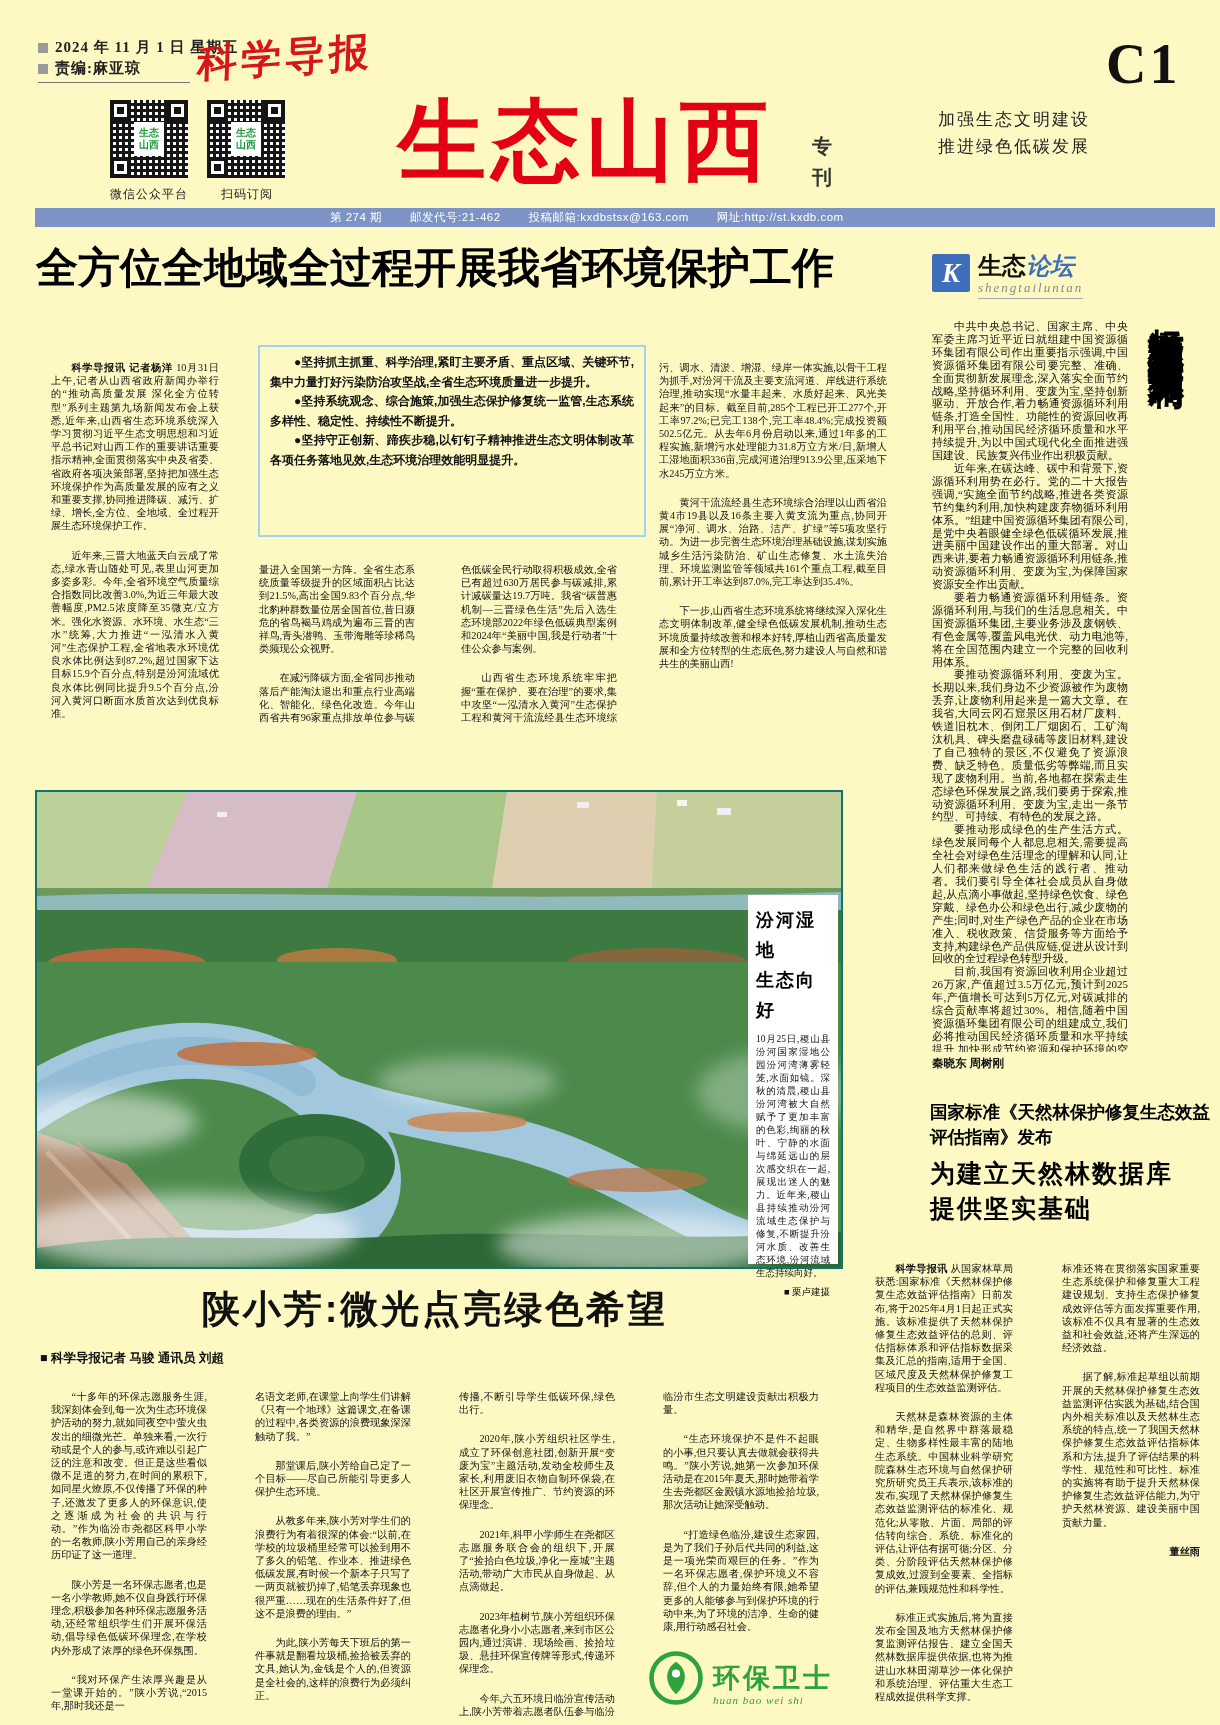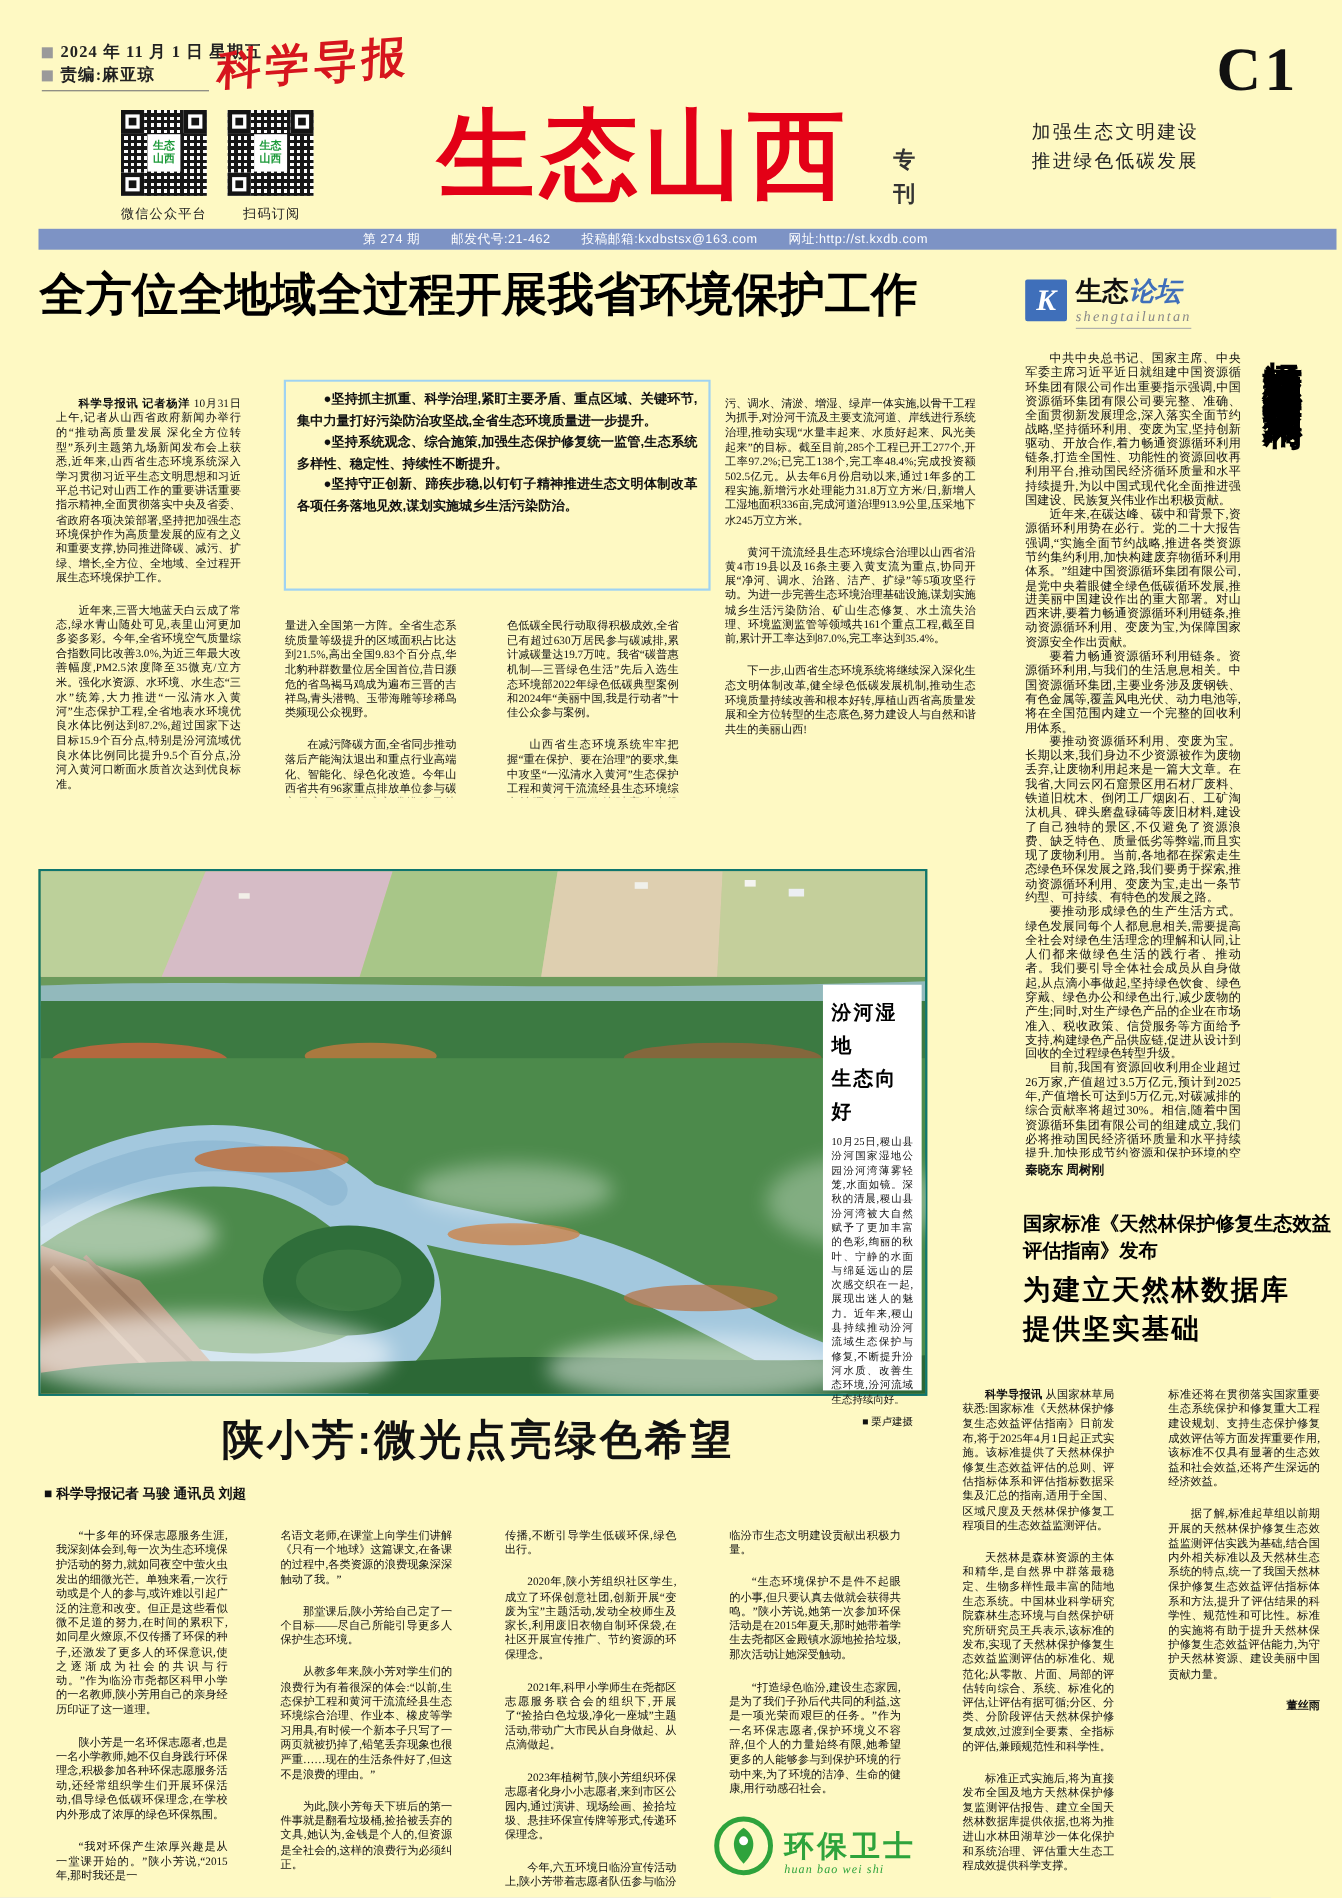--- a/index.html
+++ b/index.html
@@ -161,21 +161,21 @@
   <div class="abs a1-region bodytext">
     <div class="a1-col1">
       <p><b class="lead">科学导报讯 记者杨洋</b> <span>10月31日上午,记者从山西省政府新闻办举行的“推动高质量发展 深化全方位转型”系列主题第九场新闻发布会上获悉,近年来,山西省生态环境系统深入学习贯彻习近平生态文明思想和习近平总书记对山西工作的重要讲话重要指示精神,全面贯彻落实中央及省委、省政府各项决策部署,坚持把加强生态环境保护作为高质量发展的应有之义和重要支撑,协同推进降碳、减污、扩绿、增长,全方位、全地域、全过程开展生态环境保护工作。</span></p>
       <p>近年来,三晋大地蓝天白云成了常态,绿水青山随处可见,表里山河更加多姿多彩。今年,全省环境空气质量综合指数同比改善3.0%,为近三年最大改善幅度,PM2.5浓度降至35微克/立方米。强化水资源、水环境、水生态“三水”统筹,大力推进“一泓清水入黄河”生态保护工程,全省地表水环境优良水体比例达到87.2%,超过国家下达目标15.9个百分点,特别是汾河流域优良水体比例同比提升9.5个百分点,汾河入黄河口断面水质首次达到优良标准。</p>
       <p>在生态保护修复方面,山西省累计创建国家生态文明建设示范区15个、“绿水青山就是金山银山”实践创新基地8个,创建数</p>
     </div>
     <div class="a1-mid">
       <div class="a1-box">
         <p>●坚持抓主抓重、科学治理,紧盯主要矛盾、重点区域、关键环节,集中力量打好污染防治攻坚战,全省生态环境质量进一步提升。</p>
         <p>●坚持系统观念、综合施策,加强生态保护修复统一监管,生态系统多样性、稳定性、持续性不断提升。</p>
-        <p>●坚持守正创新、蹄疾步稳,以钉钉子精神推进生态文明体制改革各项任务落地见效,谋划实施城乡生活污染防治。</p>
+        <p>●坚持守正创新、蹄疾步稳,以钉钉子精神推进生态文明体制改革各项任务落地见效,生态环境治理效能明显提升。</p>
       </div>
       <div class="a1-midcols">
         <div>
           <p style="text-indent:0;">量进入全国第一方阵。全省生态系统质量等级提升的区域面积占比达到21.5%,高出全国9.83个百分点,华北豹种群数量位居全国首位,昔日濒危的省鸟褐马鸡成为遍布三晋的吉祥鸟,青头潜鸭、玉带海雕等珍稀鸟类频现公众视野。</p>
           <p>在减污降碳方面,全省同步推动落后产能淘汰退出和重点行业高端化、智能化、绿色化改造。今年山西省共有96家重点排放单位参与碳市场交易,累计成交碳排放量达5442.33万吨、成交额达32.09亿元。此外,绿</p>
         </div>
         <div>
           <p style="text-indent:0;">色低碳全民行动取得积极成效,全省已有超过630万居民参与碳减排,累计减碳量达19.7万吨。我省“碳普惠机制—三晋绿色生活”先后入选生态环境部2022年绿色低碳典型案例和2024年“美丽中国,我是行动者”十佳公众参与案例。</p>
           <p>山西省生态环境系统牢牢把握“重在保护、要在治理”的要求,集中攻坚“一泓清水入黄河”生态保护工程和黄河干流流经县生态环境综合治理,各项工作按时序稳步推进。“一泓清水入黄河”生态保护工程统筹治</p>
         </div>
@@ -287,21 +287,21 @@
 
   <div class="abs a2-body bodytext">
     <div>
       <p>“十多年的环保志愿服务生涯,我深刻体会到,每一次为生态环境保护活动的努力,就如同夜空中萤火虫发出的细微光芒。单独来看,一次行动或是个人的参与,或许难以引起广泛的注意和改变。但正是这些看似微不足道的努力,在时间的累积下,如同星火燎原,不仅传播了环保的种子,还激发了更多人的环保意识,使之逐渐成为社会的共识与行动。”作为临汾市尧都区科甲小学的一名教师,陕小芳用自己的亲身经历印证了这一道理。</p>
       <p>陕小芳是一名环保志愿者,也是一名小学教师,她不仅自身践行环保理念,积极参加各种环保志愿服务活动,还经常组织学生们开展环保活动,倡导绿色低碳环保理念,在学校内外形成了浓厚的绿色环保氛围。</p>
       <p>“我对环保产生浓厚兴趣是从一堂课开始的。”陕小芳说,“2015年,那时我还是一</p>
     </div>
     <div>
       <p style="text-indent:0;">名语文老师,在课堂上向学生们讲解《只有一个地球》这篇课文,在备课的过程中,各类资源的浪费现象深深触动了我。”</p>
       <p>那堂课后,陕小芳给自己定了一个目标——尽自己所能引导更多人保护生态环境。</p>
-      <p>从教多年来,陕小芳对学生们的浪费行为有着很深的体会:“以前,生态保护工程和黄河干流流经县生态环境综合治理、作业本、橡皮等学习用具,有时候一个新本子只写了一两页就被扔掉了,铅笔丢弃现象也很严重……现在的生活条件好了,但这不是浪费的理由。”</p>
+      <p>从教多年来,陕小芳对学生们的浪费行为有着很深的体会:“以前,在学校的垃圾桶里经常可以捡到用不了多久的铅笔、作业本、推进绿色低碳发展,有时候一个新本子只写了一两页就被扔掉了,铅笔丢弃现象也很严重……现在的生活条件好了,但这不是浪费的理由。”</p>
       <p>为此,陕小芳每天下班后的第一件事就是翻看垃圾桶,捡拾被丢弃的文具,她认为,金钱是个人的,但资源是全社会的,这样的浪费行为必须纠正。</p>
       <p>多年来,陕小芳始终致力于环保理念的</p>
     </div>
     <div>
       <p style="text-indent:0;">传播,不断引导学生低碳环保,绿色出行。</p>
       <p>2020年,陕小芳组织社区学生,成立了环保创意社团,创新开展“变废为宝”主题活动,发动全校师生及家长,利用废旧衣物自制环保袋,在社区开展宣传推广、节约资源的环保理念。</p>
       <p>2021年,科甲小学师生在尧都区志愿服务联合会的组织下,开展了“捡拾白色垃圾,净化一座城”主题活动,带动广大市民从自身做起、从点滴做起。</p>
       <p>2023年植树节,陕小芳组织环保志愿者化身小小志愿者,来到市区公园内,通过演讲、现场绘画、捡拾垃圾、悬挂环保宣传牌等形式,传递环保理念。</p>
       <p>今年,六五环境日临汾宣传活动上,陕小芳带着志愿者队伍参与临汾市环保宣传,就是想让更多的人参与到保护环境的行列中来,为守护碧水蓝天贡献力量。</p>
       <p>……</p>

